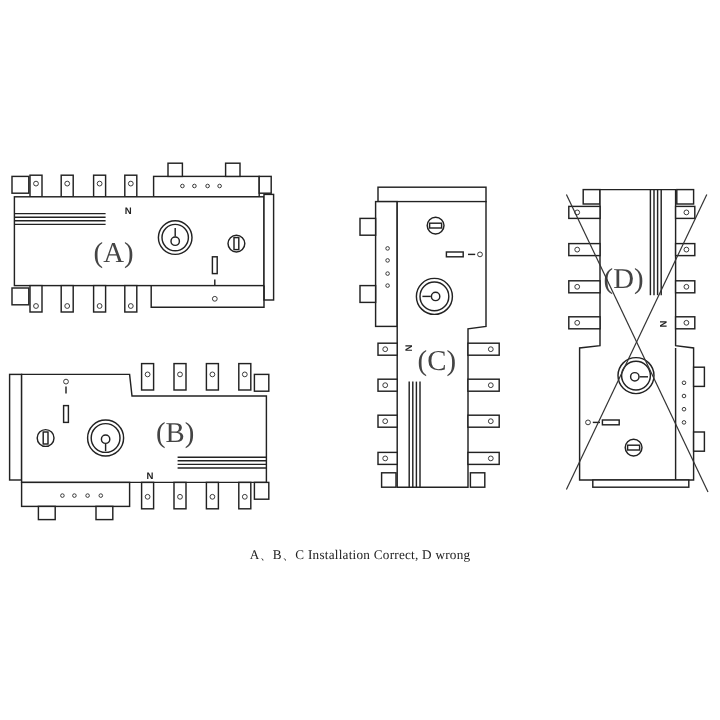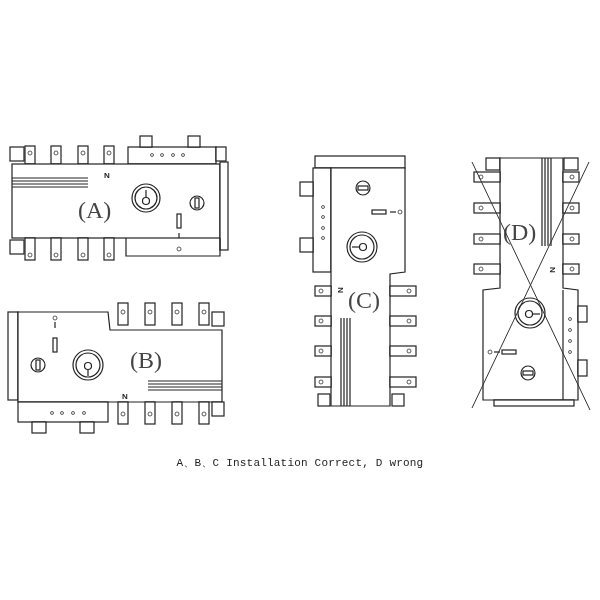--- a/index.html
+++ b/index.html
@@ -4,21 +4,21 @@
 <style>
   html,body{margin:0;padding:0;background:#fff;}
   #stage{position:relative;width:600px;height:600px;background:#fff;overflow:hidden;}
   svg{position:absolute;left:0;top:0;}
   .ln{fill:#fff;stroke:#222;stroke-width:1.2;}
   .ln2{fill:none;stroke:#222;stroke-width:1.2;}
   .thin{fill:none;stroke:#333;stroke-width:0.8;}
   .lbl{font-family:"Liberation Serif",serif;font-size:24px;fill:#444;}
   .nlbl{font-family:"Liberation Sans",sans-serif;font-size:8px;font-weight:bold;fill:#222;}
   #caption{position:absolute;left:0;top:455px;width:600px;text-align:center;
-    font-family:Liberation Mono, monospace;font-size:11px;color:#222;letter-spacing:0.2px;}
+    font-family:Liberation Serif, serif;font-size:11px;color:#222;letter-spacing:0.2px;}
 </style>
 </head>
 <body>
 
 <div id="stage">
 <svg width="600" height="600" viewBox="0 0 600 600">
 
   <g>
 
     <g>

